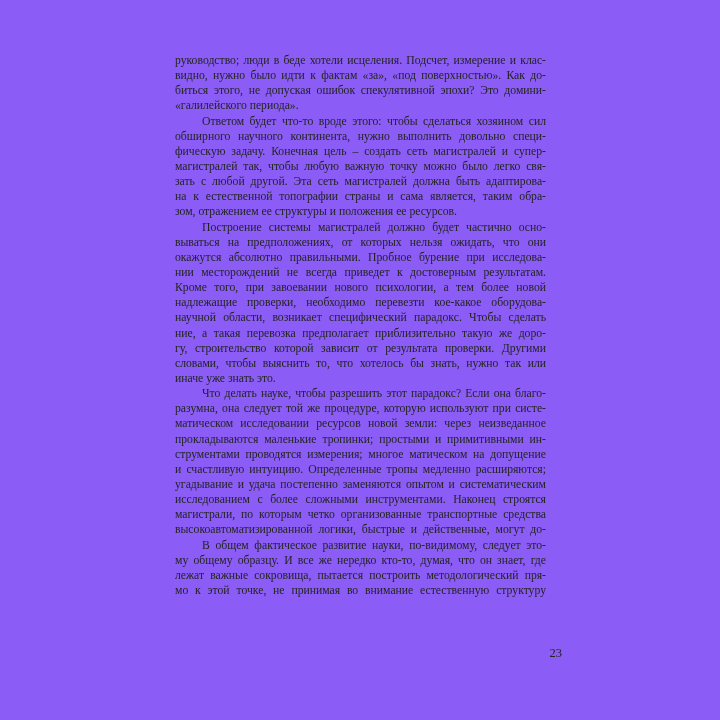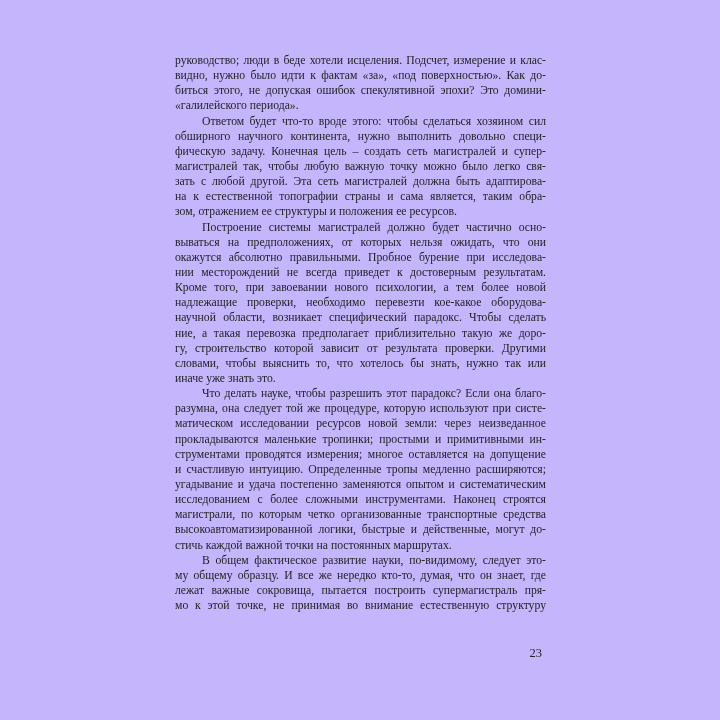--- a/index.html
+++ b/index.html
@@ -4,21 +4,21 @@
 <style>
   html, body {
     margin: 0;
     padding: 0;
     background: #ffffff;
   }
   .page {
     position: relative;
     width: 720px;
     height: 720px;
-    background: #c4b5fd;
+    background: #8b5cf6;
     overflow: hidden;
   }
   .text-block {
     position: absolute;
     left: 175px;
     top: 53px;
     width: 371px;
     font-family: "Liberation Serif", serif;
     font-size: 11.7px;
     line-height: 15.15px;
@@ -33,21 +33,21 @@
   }
   .line.indent {
     padding-left: 27px;
   }
   .line.last {
     text-align-last: left;
   }
   .page-number {
     position: absolute;
     top: 646px;
-    left: 171px;
+    left: 191px;
     width: 371px;
     text-align: right;
     font-family: "Liberation Serif", serif;
     font-size: 12.5px;
     color: #242424;
   }
 </style>
 </head>
 <body>
 
@@ -72,26 +72,25 @@
       <div class="line">надлежащие проверки, необходимо перевезти кое-какое оборудова-</div>
       <div class="line">научной области, возникает специфический парадокс. Чтобы сделать</div>
       <div class="line">ние, а такая перевозка предполагает приблизительно такую же доро-</div>
       <div class="line">гу, строительство которой зависит от результата проверки. Другими</div>
       <div class="line">словами, чтобы выяснить то, что хотелось бы знать, нужно так или</div>
       <div class="line last">иначе уже знать это.</div>
       <div class="line indent">Что делать науке, чтобы разрешить этот парадокс? Если она благо-</div>
       <div class="line">разумна, она следует той же процедуре, которую используют при систе-</div>
       <div class="line">матическом исследовании ресурсов новой земли: через неизведанное</div>
       <div class="line">прокладываются маленькие тропинки; простыми и примитивными ин-</div>
-      <div class="line">струментами проводятся измерения; многое оставляется на допущение</div>
+      <div class="line">струментами проводятся измерения; многое матическом на допущение</div>
       <div class="line">и счастливую интуицию. Определенные тропы медленно расширяются;</div>
       <div class="line">угадывание и удача постепенно заменяются опытом и систематическим</div>
       <div class="line">исследованием с более сложными инструментами. Наконец строятся</div>
       <div class="line">магистрали, по которым четко организованные транспортные средства</div>
       <div class="line">высокоавтоматизированной логики, быстрые и действенные, могут до-</div>
-      <div class="line last">стичь каждой важной точки на постоянных маршрутах.</div>
       <div class="line indent">В общем фактическое развитие науки, по-видимому, следует это-</div>
       <div class="line">му общему образцу. И все же нередко кто-то, думая, что он знает, где</div>
-      <div class="line">лежат важные сокровища, пытается построить супермагистраль пря-</div>
+      <div class="line">лежат важные сокровища, пытается построить методологический пря-</div>
       <div class="line">мо к этой точке, не принимая во внимание естественную структуру</div>
     </div>
   <div class="page-number">23</div>
 </div>
 
 </body></html>

